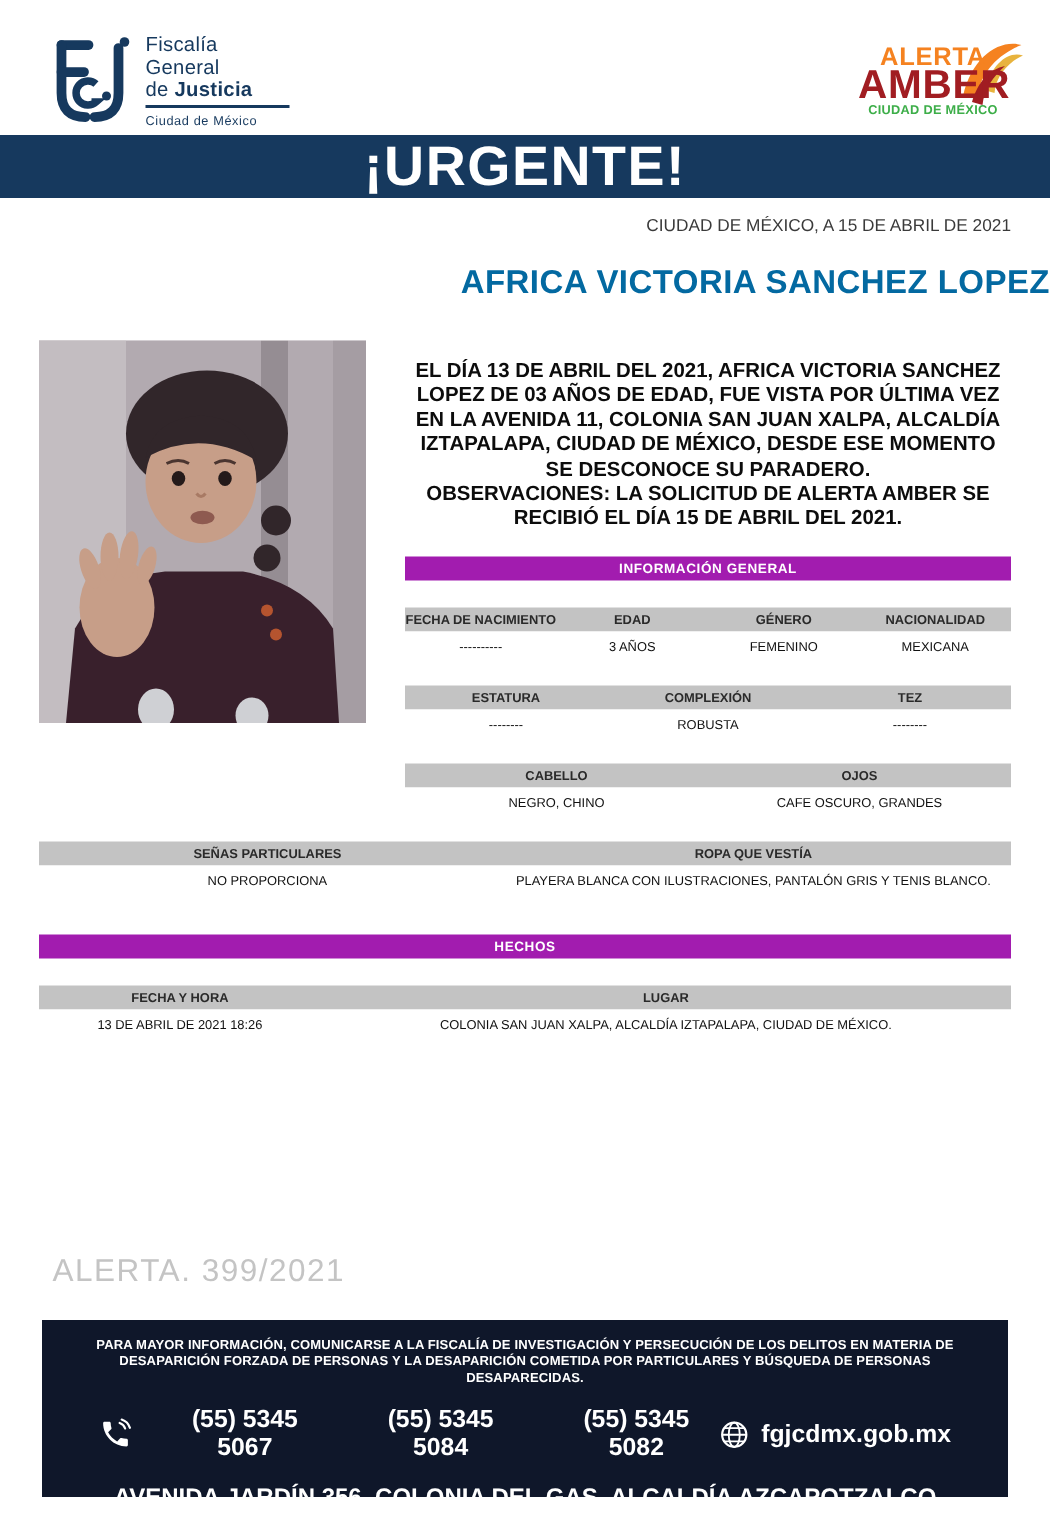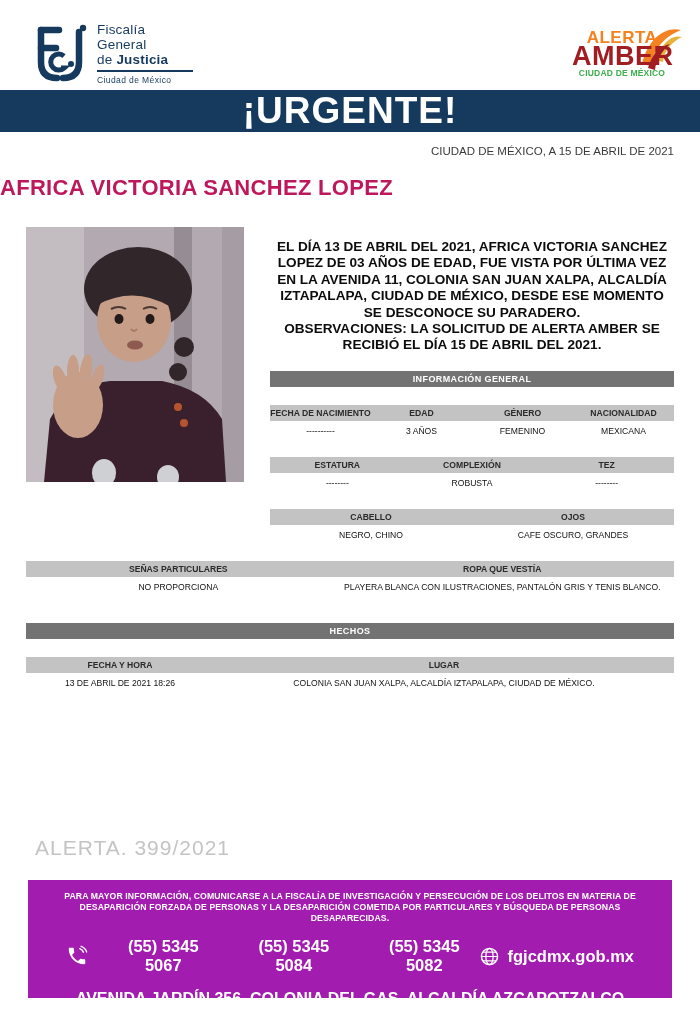--- a/index.html
+++ b/index.html
@@ -26,50 +26,50 @@
               line-height:23px; letter-spacing:.5px; }
   .amber-l3 { position:relative; color:#3DAE49; font-weight:bold; font-size:8.5px;
               line-height:11px; letter-spacing:.2px; }
   
   .banner { height:42px; background:#16395E; display:flex; align-items:center;
             justify-content:center; }
   .banner span { color:#fff; font-weight:bold; font-size:37px; letter-spacing:1px; }
   
   .dateline { text-align:right; padding-right:26px; margin-top:13px;
               font-size:11.5px; color:#3a3a3a; }
-  .name { text-align:left; font-size:22px; font-weight:bold; margin-top:18px;
-          letter-spacing:.3px; color:#be185d; }
+  .name { text-align:right; font-size:22px; font-weight:bold; margin-top:18px;
+          letter-spacing:.3px; color:#0369a1; }
   
   .main { display:flex; padding:0 26px; margin-top:26px; }
   .photo { width:218px; height:255px; flex:none; background:#b2aab0; overflow:hidden; }
   .right-col { flex:1; margin-left:26px; }
   .desc { margin-top:12px; font-weight:bold; font-size:13.6px; line-height:16.4px;
           text-align:center; color:#0c0c0c; }
   
   .info-table { margin-top:17px; }
-  .bar-dark { background:#737373; color:#fff; text-align:center; font-size:9px;
+  .bar-dark { background:#a21caf; color:#fff; text-align:center; font-size:9px;
               font-weight:bold; letter-spacing:.4px; padding:3px 0; }
   .grid { display:grid; }
   .g4 { grid-template-columns:repeat(4,1fr); }
   .g3 { grid-template-columns:repeat(3,1fr); }
   .g2 { grid-template-columns:repeat(2,1fr); }
   .gTraits { grid-template-columns:47% 53%; }
   .gHechos { grid-template-columns:29% 71%; }
   .bar-gray { background:#c3c3c3; margin-top:18px; font-size:8.6px; font-weight:bold;
               color:#2a2a2a; padding:3px 0; }
   .bar-gray span, .bar-val span { text-align:center; }
   .bar-val { font-size:8.6px; color:#111; padding:5px 0 3px; background:#fff; }
   .traits { margin:1px 26px 0; }
   .hechos { margin:28px 26px 0; }
   
   .alert-num { position:absolute; left:35px; top:836px; color:#c4c4c4;
                font-size:21px; letter-spacing:1px; }
   
   .footer { position:absolute; left:28px; right:28px; top:880px; height:118px;
-            background:#a21caf; color:#fff; text-align:center;
+            background:#0f172a; color:#fff; text-align:center;
             padding:11px 16px 0; }
   .footer-info { font-size:8.7px; line-height:11px; font-weight:600;
                  letter-spacing:.1px; max-width:612px; margin:0 auto; }
   .contact-row { display:flex; align-items:center; 
                  margin-top:13px; padding:0 22px; }
   .phones { display:flex; align-items:center; gap:20px; font-size:16.5px;
             font-weight:bold; }
   .site { display:flex; align-items:center; gap:7px; font-size:16.5px;
           font-weight:bold; }
   .addr { font-size:16px; font-weight:bold; line-height:18px; margin-top:15px; }

